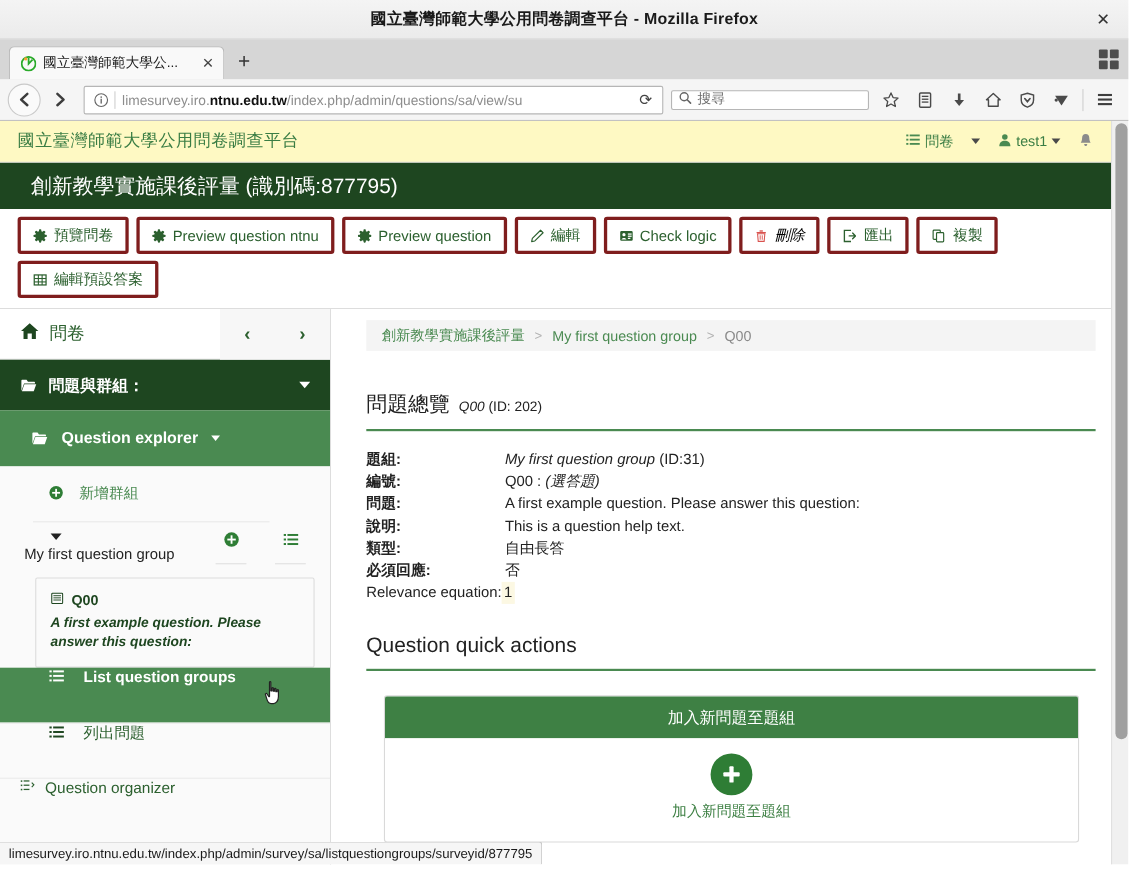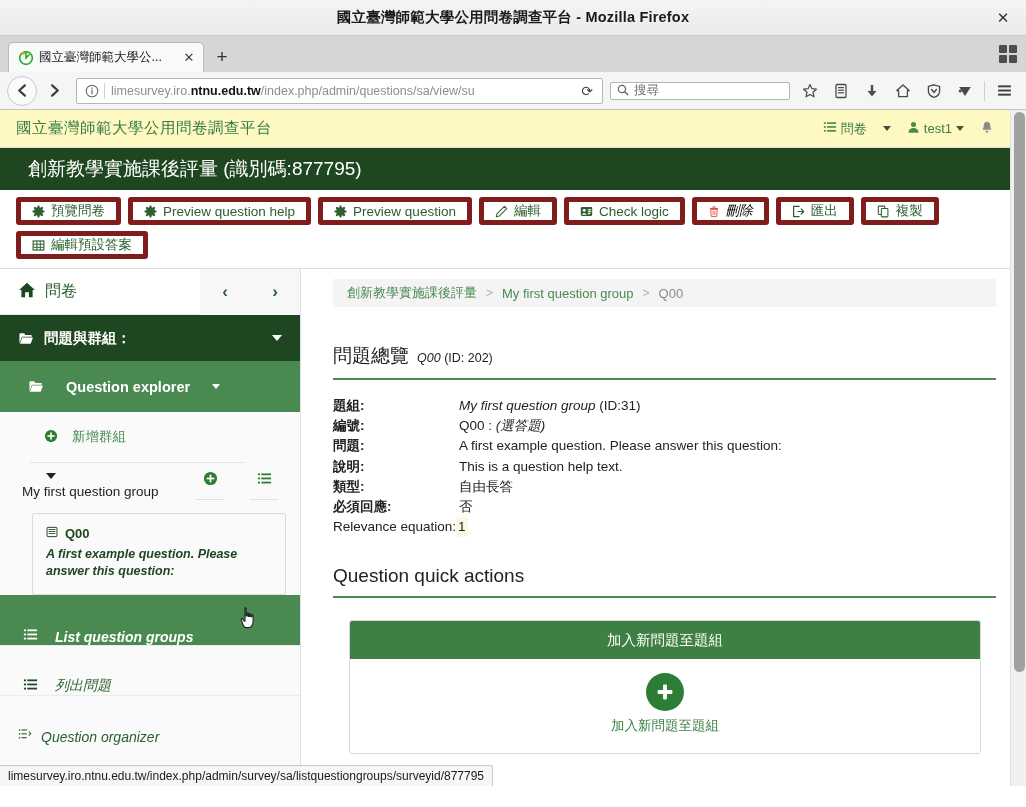--- a/index.html
+++ b/index.html
@@ -199,25 +199,25 @@
   
   #toolbar {
     background: #ffffff;
     border-bottom: 1px solid #dddddd;
     padding: 7px 16px 9px 16px;
     display: flex; flex-wrap: wrap;
     gap: 6px 7px;
   }
   .tb-btn {
     height: 28px;
-    border: 5px solid #7f1d1d;
+    border: 3px solid #7f1d1d;
     border-radius: 3px;
     background: #ffffff;
     display: inline-flex; align-items: center; gap: 6px;
-    padding: 4px 11px;
+    padding: 14px 11px;
     font-size: 13.5px; color: #2c602f;
     white-space: nowrap;
     cursor: default;
   }
   .tb-btn.danger { color: #000000; font-style: italic; }
   .tb-icon { display: inline-flex; align-items: center; }
 
   
   #body-split { display: flex; height: 521px; }
 
@@ -259,21 +259,21 @@
     width: 0; height: 0;
     border-left: 5px solid transparent;
     border-right: 5px solid transparent;
     border-top: 6px solid #ffffff;
   }
   #question-explorer {
     height: 51px;
     background: #4a8a51;
     color: #ffffff;
     display: flex; align-items: center;
-    gap: 22px;
+    gap: 12px;
     padding: 0 18px 0 28px;
     font-size: 14.5px; font-weight: 700;
   }
   .caret-white-sm {
     width: 0; height: 0;
     border-left: 4px solid transparent;
     border-right: 4px solid transparent;
     border-top: 5px solid #ffffff;
   }
   #add-group-row {
@@ -323,28 +323,27 @@
     font-size: 13px; font-weight: 700; color: #1e4620;
     display: flex; align-items: center; gap: 7px;
   }
   #question-card-text {
     margin-top: 5px;
     font-size: 12.5px; font-weight: 700; font-style: italic;
     color: #1e4620; line-height: 1.35;
   }
   .sidebar-link {
     height: 50px;
-    display: flex; align-items: flex-end;
+    display: flex; align-items: flex-start;
     gap: 17px;
-    padding: 0 18px 0 23px;
+    padding: 0 18px 0 44px;
     font-size: 14px; color: #2c602f;
     border-top: 1px solid #ececec;
     background: #fafafa;
     position: relative;
-    font-style: italic;
   }
   .sidebar-link.active {
     background: #4a8a51; color: #ffffff; font-weight: 700;
     border-top: none;
   }
   .sidebar-link.plain {
     gap: 9px; padding-left: 18px;
   }
   #cursor-hand {
     position: absolute; left: 240px; top: 12px;
@@ -624,21 +623,21 @@
         <span>預覽問卷</span>
       </div>
 
       <div class="tb-btn">
         <span class="tb-icon">
           <svg width="13" height="13" viewBox="0 0 16 16">
               <path d="M8 4.6a3.4 3.4 0 100 6.8 3.4 3.4 0 000-6.8zm0 5.1a1.7 1.7 0 110-3.4 1.7 1.7 0 010 3.4z" fill="#2c602f"></path>
               <path d="M14.6 6.7h-1.3a5.5 5.5 0 00-.6-1.4l.9-.9a.9.9 0 000-1.3l-.7-.7a.9.9 0 00-1.3 0l-.9.9a5.5 5.5 0 00-1.4-.6V1.4A.9.9 0 008.4.5H7.6a.9.9 0 00-.9.9v1.3a5.5 5.5 0 00-1.4.6l-.9-.9a.9.9 0 00-1.3 0l-.7.7a.9.9 0 000 1.3l.9.9a5.5 5.5 0 00-.6 1.4H1.4a.9.9 0 00-.9.9v.8c0 .5.4.9.9.9h1.3c.1.5.3 1 .6 1.4l-.9.9a.9.9 0 000 1.3l.7.7c.4.4.9.4 1.3 0l.9-.9c.4.3.9.5 1.4.6v1.3c0 .5.4.9.9.9h.8c.5 0 .9-.4.9-.9v-1.3c.5-.1 1-.3 1.4-.6l.9.9c.4.4.9.4 1.3 0l.7-.7a.9.9 0 000-1.3l-.9-.9c.3-.4.5-.9.6-1.4h1.3c.5 0 .9-.4.9-.9v-.8a.9.9 0 00-.9-.9z" fill="#2c602f"></path>
             </svg>
         </span>
-        <span>Preview question help</span>
+        <span>Preview question ntnu</span>
       </div>
 
       <div class="tb-btn">
         <span class="tb-icon">
           <svg width="13" height="13" viewBox="0 0 16 16">
               <path d="M8 4.6a3.4 3.4 0 100 6.8 3.4 3.4 0 000-6.8zm0 5.1a1.7 1.7 0 110-3.4 1.7 1.7 0 010 3.4z" fill="#2c602f"></path>
               <path d="M14.6 6.7h-1.3a5.5 5.5 0 00-.6-1.4l.9-.9a.9.9 0 000-1.3l-.7-.7a.9.9 0 00-1.3 0l-.9.9a5.5 5.5 0 00-1.4-.6V1.4A.9.9 0 008.4.5H7.6a.9.9 0 00-.9.9v1.3a5.5 5.5 0 00-1.4.6l-.9-.9a.9.9 0 00-1.3 0l-.7.7a.9.9 0 000 1.3l.9.9a5.5 5.5 0 00-.6 1.4H1.4a.9.9 0 00-.9.9v.8c0 .5.4.9.9.9h1.3c.1.5.3 1 .6 1.4l-.9.9a.9.9 0 000 1.3l.7.7c.4.4.9.4 1.3 0l.9-.9c.4.3.9.5 1.4.6v1.3c0 .5.4.9.9.9h.8c.5 0 .9-.4.9-.9v-1.3c.5-.1 1-.3 1.4-.6l.9.9c.4.4.9.4 1.3 0l.7-.7a.9.9 0 000-1.3l-.9-.9c.3-.4.5-.9.6-1.4h1.3c.5 0 .9-.4.9-.9v-.8a.9.9 0 00-.9-.9z" fill="#2c602f"></path>
             </svg>
         </span>
         <span>Preview question</span>

